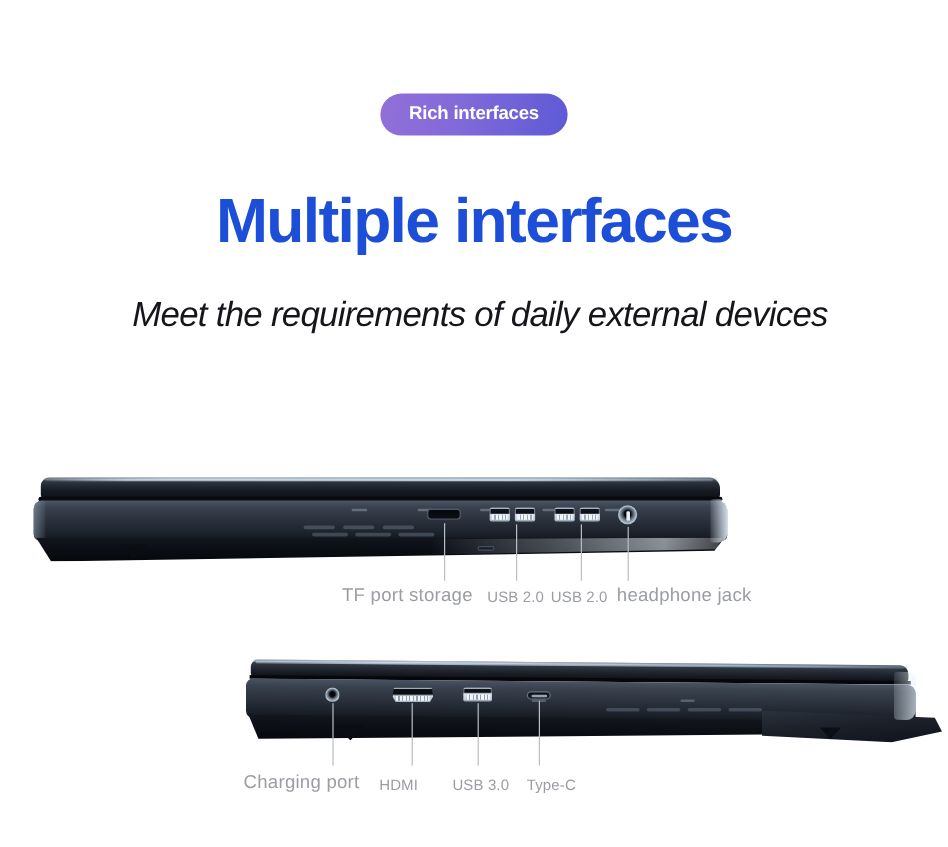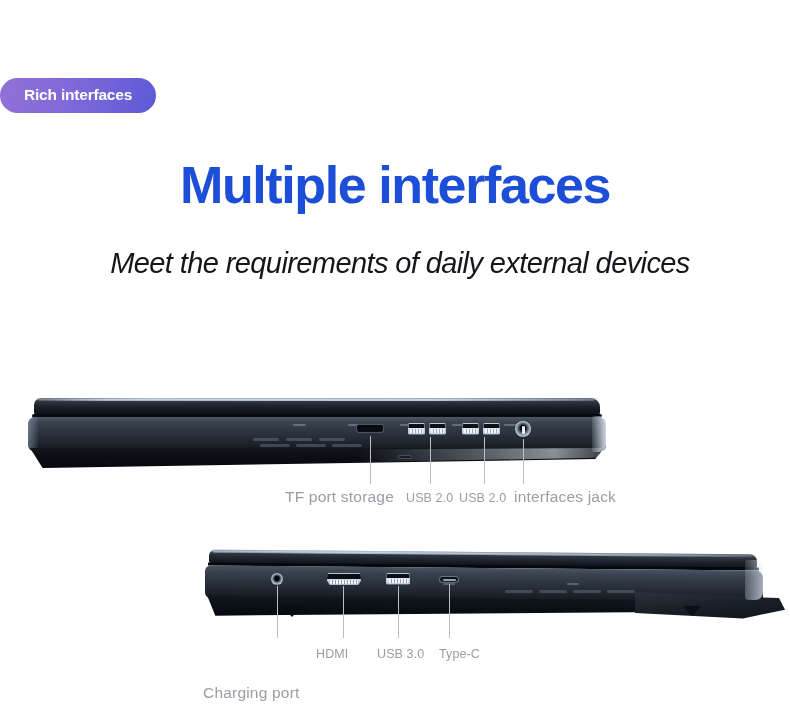--- a/index.html
+++ b/index.html
@@ -5,21 +5,21 @@
   * { margin:0; padding:0; box-sizing:border-box; }
   html, body {
     width:790px; height:706px;
     background:#ffffff;
     font-family:"Liberation Sans", sans-serif;
     overflow:hidden;
   }
   .page { position:relative; width:790px; height:706px; background:#fff; }
 
   
-  .badge-wrap { position:absolute; top:78px; left:0; width:790px; }
+  .badge-wrap { position:absolute; top:78px; left:0; width:790px; text-align:center; }
   .badge {
     display:inline-block;
     padding:9px 24px 10px;
     border-radius:20px;
     background:linear-gradient(100deg,#9270d8 0%,#8069d9 45%,#5d5ad6 100%);
     color:#ffffff;
     font-size:15.5px;
     font-weight:bold;
     letter-spacing:-0.2px;
     line-height:1;
@@ -308,21 +308,21 @@
   <div class="p-micro"></div>
 
   <div class="lead" style="left:370px;top:436px;height:48px;"></div>
   <div class="lead" style="left:430px;top:437px;height:47px;"></div>
   <div class="lead" style="left:484px;top:437px;height:47px;"></div>
   <div class="lead" style="left:523px;top:439px;height:45px;"></div>
 
   <div class="lbl big" style="left:285px;top:489px;">TF port storage</div>
   <div class="lbl small" style="left:406px;top:492px;">USB 2.0</div>
   <div class="lbl small" style="left:459px;top:492px;">USB 2.0</div>
-  <div class="lbl big" style="left:514px;top:489px;">interfaces jack</div>
+  <div class="lbl big" style="left:514px;top:489px;">headphone jack</div>
 
   <div class="lap2">
     <div class="l2-lid"></div>
     <div class="l2-lid-hl"></div>
     <div class="l2-gap"></div>
     <div class="l2-base"></div>
     <div class="l2-base-top"></div>
     <div class="l2-under"></div>
     <div class="l2-taper"></div>
     <div class="l2-foot-l"></div>
@@ -345,18 +345,18 @@
     </div>
   <div class="p-typec">
       <i></i>
     </div>
 
   <div class="lead" style="left:277px;top:586px;height:52px;"></div>
   <div class="lead" style="left:343px;top:586px;height:52px;"></div>
   <div class="lead" style="left:398px;top:586px;height:52px;"></div>
   <div class="lead" style="left:449px;top:584px;height:54px;"></div>
 
-  <div class="lbl big" style="left:203px;top:645px;margin-top:40px;">Charging port</div>
+  <div class="lbl big" style="left:203px;top:645px;">Charging port</div>
   <div class="lbl small" style="left:316px;top:648px;">HDMI</div>
   <div class="lbl small" style="left:377px;top:648px;">USB 3.0</div>
   <div class="lbl small" style="left:439px;top:648px;">Type-C</div>
 
 </div>
 
 </body></html>

